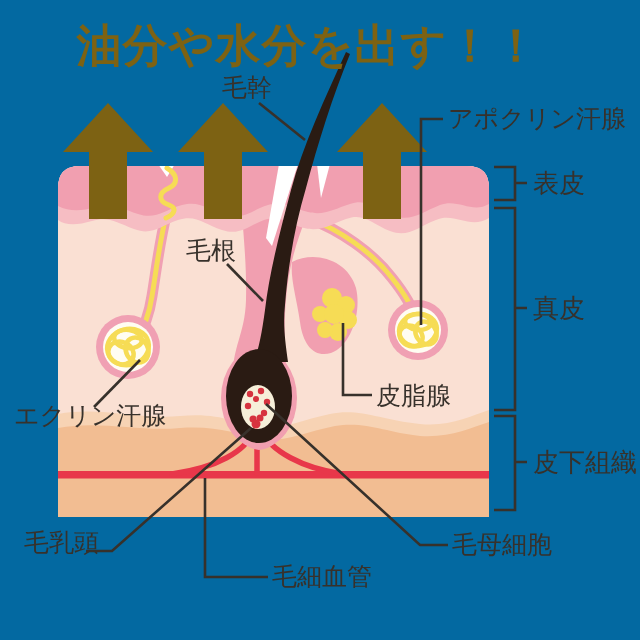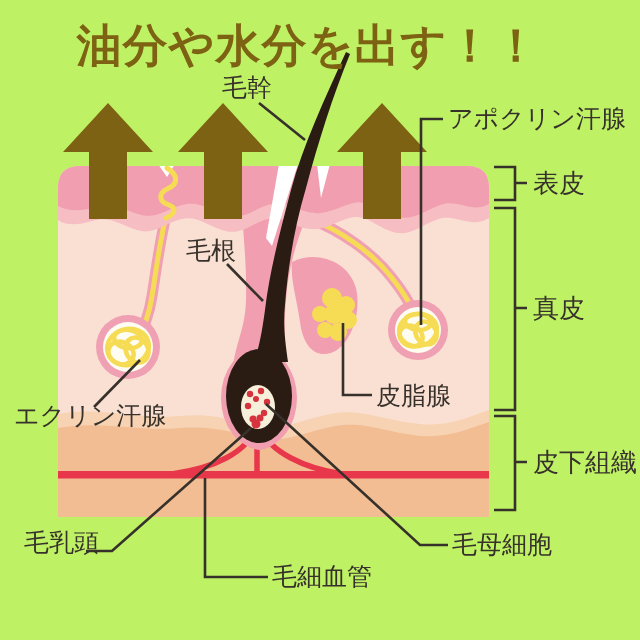--- a/index.html
+++ b/index.html
@@ -1,16 +1,16 @@
 <!DOCTYPE html>
 <html><head>
 <meta charset="utf-8">
 <style>
   html,body{margin:0;padding:0;background:#ffffff;}
-  .stage{width:640px;height:640px;position:relative;background:#bef264;}
+  .stage{width:640px;height:640px;position:relative;background:#0369a1;}
   svg{display:block;}
   .ttl{font:bold 45px "DejaVu Sans",sans-serif;letter-spacing:1px;}
   .lbl{font:25px "DejaVu Sans",sans-serif;fill:#37312b;}
   .lblr{font:26px "DejaVu Sans",sans-serif;fill:#37312b;}
   .line{stroke:#37312b;stroke-width:2.6;fill:none;stroke-linejoin:miter;}
   .coil{stroke:#f6dc55;stroke-width:4.5;fill:none;}
   .duct-o{stroke:#f0a0b3;stroke-width:11;fill:none;stroke-linecap:round;}
   .duct-y{stroke:#f6dc55;stroke-width:5;fill:none;stroke-linecap:round;}
   .vein{stroke:#e8374a;stroke-width:5.5;fill:none;stroke-linecap:round;}
   .dot{fill:#d6333f;}

